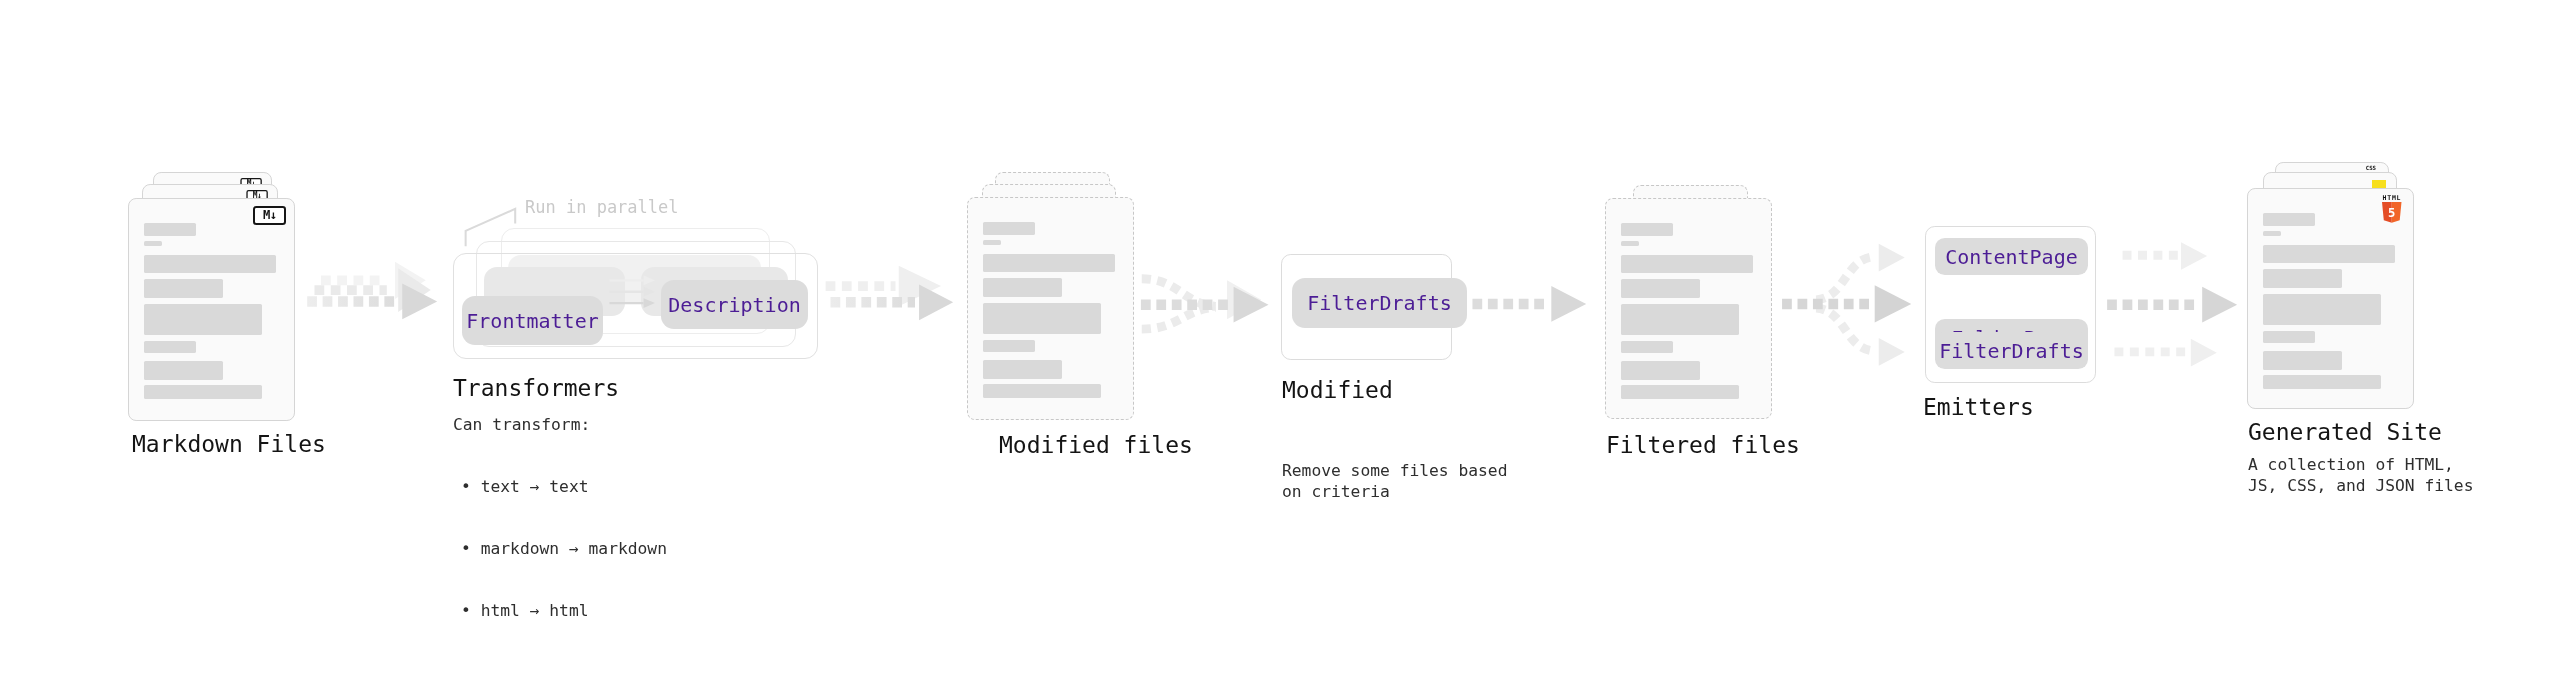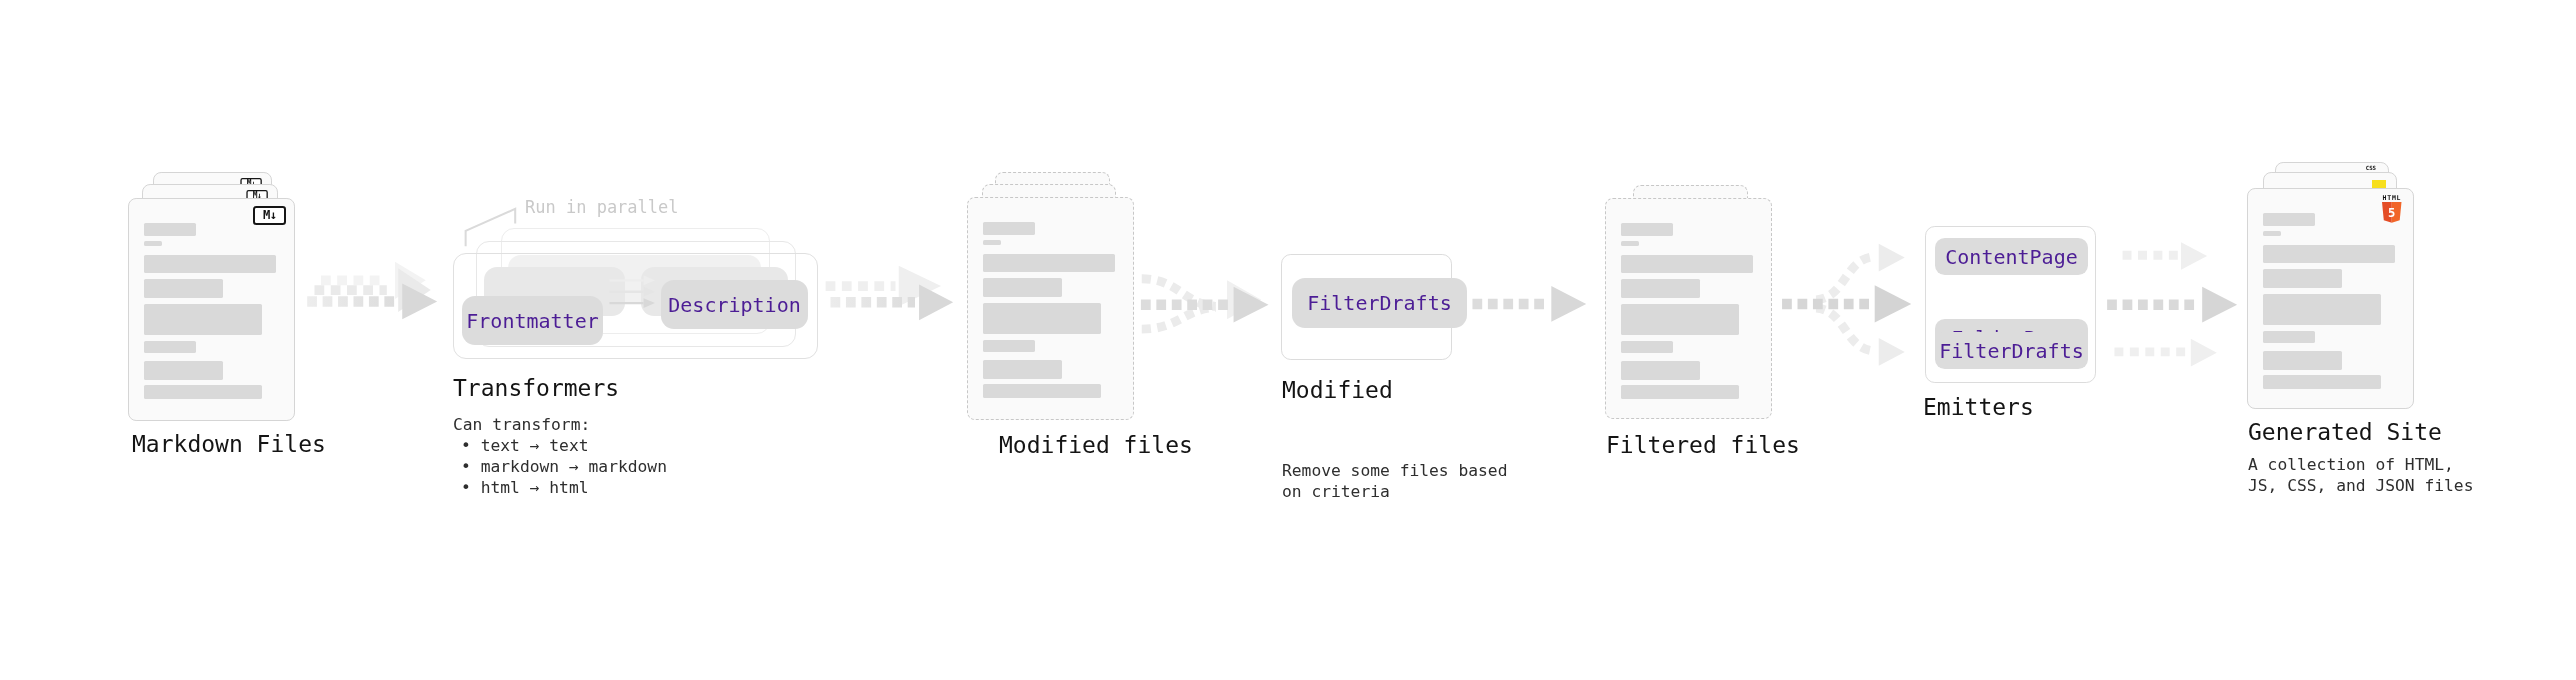--- a/index.html
+++ b/index.html
@@ -46,21 +46,21 @@
   }
   .pill.ghost1{background:#e8e8e8;}
   .pill.ghost2{background:#f1f1f1;}
 
   
   .obox{position:absolute;border:1.6px solid #dcdcdc;border-radius:9.8px;background:#ffffff;box-sizing:border-box;}
 
   
   .heading{position:absolute;font-size:23px;color:#141414;white-space:nowrap;}
   .sub{position:absolute;font-size:16.3px;line-height:21px;color:#2e2e2e;white-space:nowrap;}
-  .sub .indent{padding-left:8.1px;}
+  .sub .indent{padding-left:8.1px;margin-top:41px;}
   .sub span{display:block;}
   .annotation{position:absolute;font-size:17px;color:#c9c9c9;white-space:nowrap;}
 </style>
 </head>
 <body>
 
 <div class="canvas">
 
   <div>
     <div class="card" style="left:153px;top:172px;width:119px;height:219px;">

